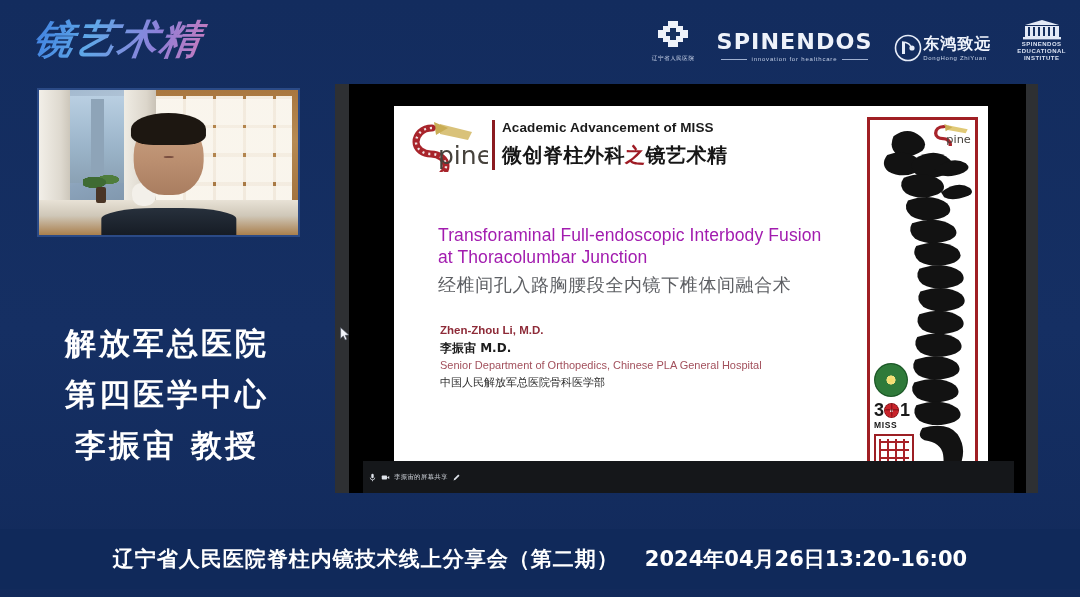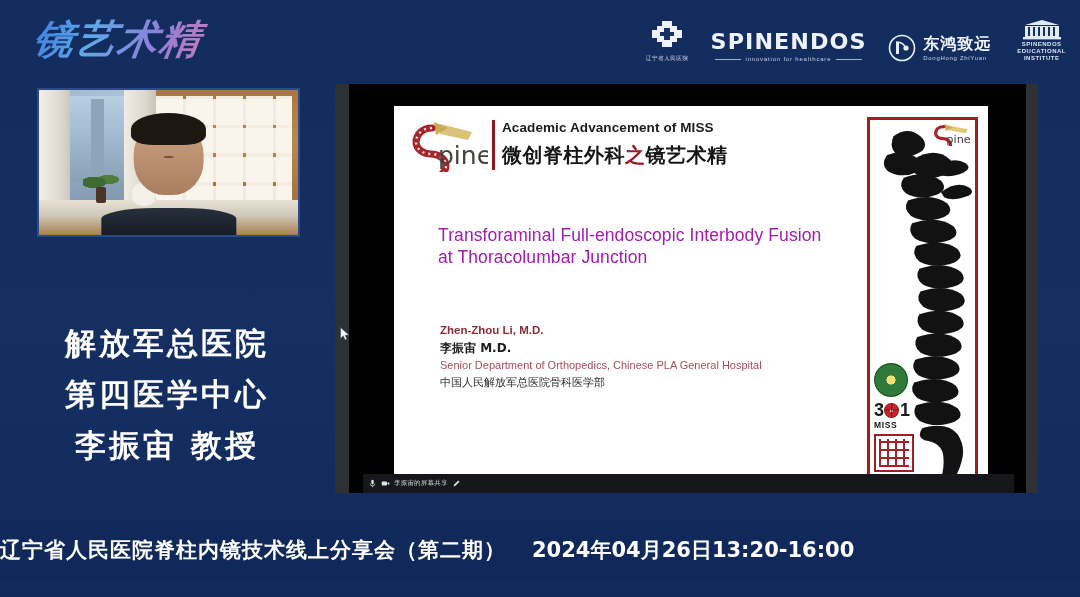--- a/index.html
+++ b/index.html
@@ -34,21 +34,21 @@
 
   .lg-spinendos{display:flex;flex-direction:column;align-items:center;}
   .spinendos-word{
     font-size:21px;font-weight:800;letter-spacing:1px;color:#eef2fa;
     font-family:"DejaVu Sans",sans-serif;transform:scaleX(1.06);
   }
   .spinendos-sub{font-size:6px;letter-spacing:.8px;color:#c3cfe6;margin-top:2px;
     display:flex;align-items:center;gap:5px;white-space:nowrap;}
   .spinendos-sub:before,.spinendos-sub:after{content:"";display:block;width:26px;height:1px;background:#9fb0d0;}
 
-  .dh-wrap{display:flex;align-items:center;gap:7px;}
+  .dh-wrap{display:flex;align-items:center;gap:1px;}
   .dh-cn{font-size:16px;font-weight:800;color:#f0f4fc;letter-spacing:1px;line-height:1;}
   .dh-en{font-size:6px;letter-spacing:.7px;color:#c8d3e8;margin-top:3px;line-height:1;}
 
   .sei{display:flex;flex-direction:column;align-items:center;line-height:1.15;}
   .sei span{font-size:6px;font-weight:700;letter-spacing:.5px;color:#dbe3f3;}
 
   
   .cam{
     position:absolute;left:37px;top:88px;width:259px;height:145px;
     border:2px solid #2b4a86;background:#0b1726;overflow:hidden;
@@ -147,31 +147,31 @@
   .b-301 .o:before{content:"";position:absolute;left:50%;top:50%;width:1.4px;height:13px;
     background:#7e1016;transform:translate(-50%,-50%);}
   .b-plagh{font-size:8.5px;font-weight:800;letter-spacing:.6px;color:#151515;margin-top:1px;}
   .b-seal{width:36px;height:34px;border:2.4px solid #9c1f24;margin-top:4px;position:relative;background:#fff;}
   .b-seal:after{content:"";position:absolute;inset:3px;
     background:
       repeating-linear-gradient(90deg,#a82127 0 2px,rgba(0,0,0,0) 2px 8px),
       repeating-linear-gradient(0deg,#a82127 0 2px,rgba(0,0,0,0) 2px 8px);}
 
   
-  .share-bar{position:absolute;left:14px;right:12px;bottom:0;height:19px;background:#15171a;
+  .share-bar{position:absolute;left:14px;right:12px;bottom:0;height:32px;background:#15171a;
     display:flex;align-items:center;gap:4px;padding-left:5px;}
   .sb-ico{width:9px;height:9px;display:block;}
   .sb-label{font-size:6.5px;color:#d2d6dd;white-space:nowrap;letter-spacing:.2px;
     font-family:"DejaVu Sans",sans-serif;}
 
   .cursor{position:absolute;left:340px;top:327px;width:10px;height:14px;}
 
   
-  .footer{position:absolute;left:0;bottom:17px;width:100%;height:60px;
-    background:#10295a;display:flex;align-items:center;gap:26px;}
+  .footer{position:absolute;left:0;bottom:8px;width:100%;height:60px;
+    background:#10295a;display:flex;align-items:center;justify-content:center;gap:26px;}
   .footer span{font-size:21px;font-weight:700;color:#ffffff;letter-spacing:1px;white-space:nowrap;
     font-family:"DejaVu Sans","Liberation Sans",sans-serif;}
   .footer .f-date{letter-spacing:0;}
 </style>
 </head>
 <body>
 
 <div class="stage">
 
   <div class="brand">
@@ -281,20 +281,21 @@
             <text x="34" y="46" font-family="DejaVu Sans, sans-serif" font-size="25" font-weight="400" fill="#46423c">pine</text>
           </svg>
           <div class="sl-divider"></div>
           <div class="sl-en">Academic Advancement of MISS</div>
           <div class="sl-cn"><span>微创脊柱外科</span><em>之</em><span>镜艺术精</span></div>
         </div>
 
         <div class="sl-title">
           <div class="t-en">Transforaminal Full-endoscopic Interbody Fusion</div>
           <div class="t-en">at Thoracolumbar Junction</div>
+          <div class="t-cn">经椎间孔入路胸腰段全内镜下椎体间融合术</div>
         </div>
 
         <div class="sl-auth">
           <div class="a1">Zhen-Zhou Li, M.D.</div>
           <div class="a2">李振宙 M.D.</div>
           <div class="a3">Senior Department of Orthopedics, Chinese PLA General Hospital</div>
           <div class="a4">中国人民解放军总医院骨科医学部</div>
         </div>
 
         <div class="sl-panel">

